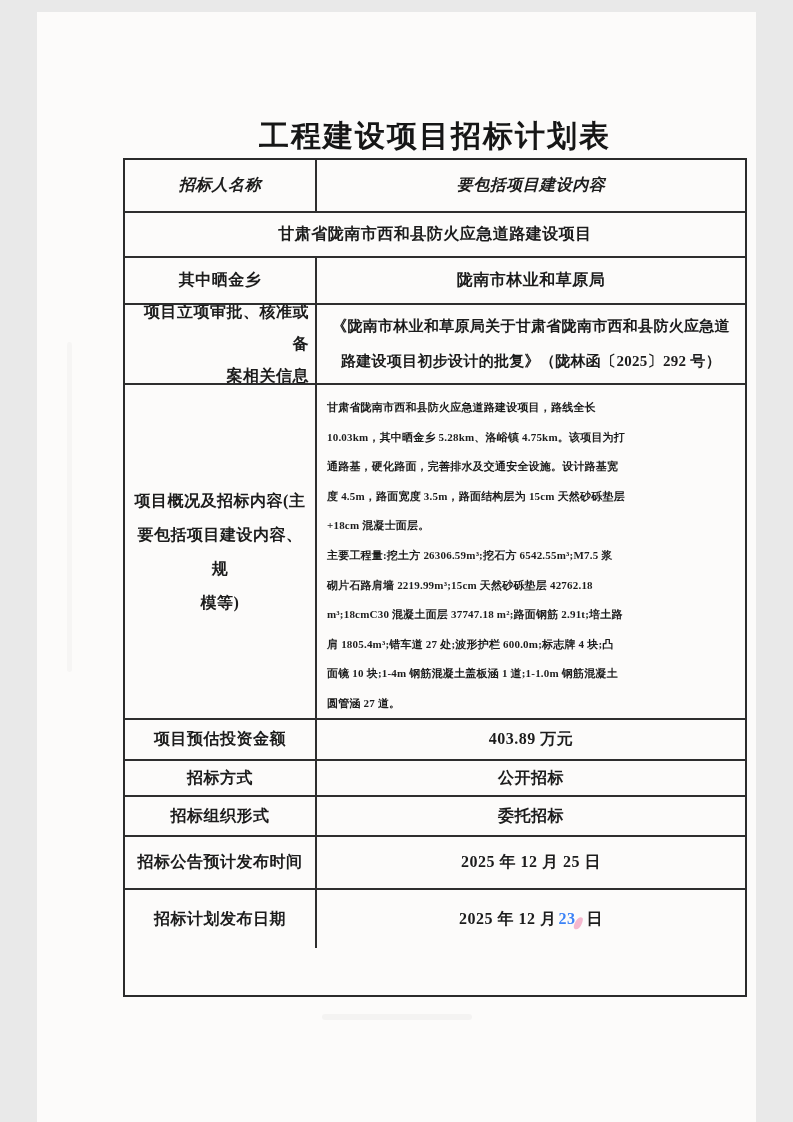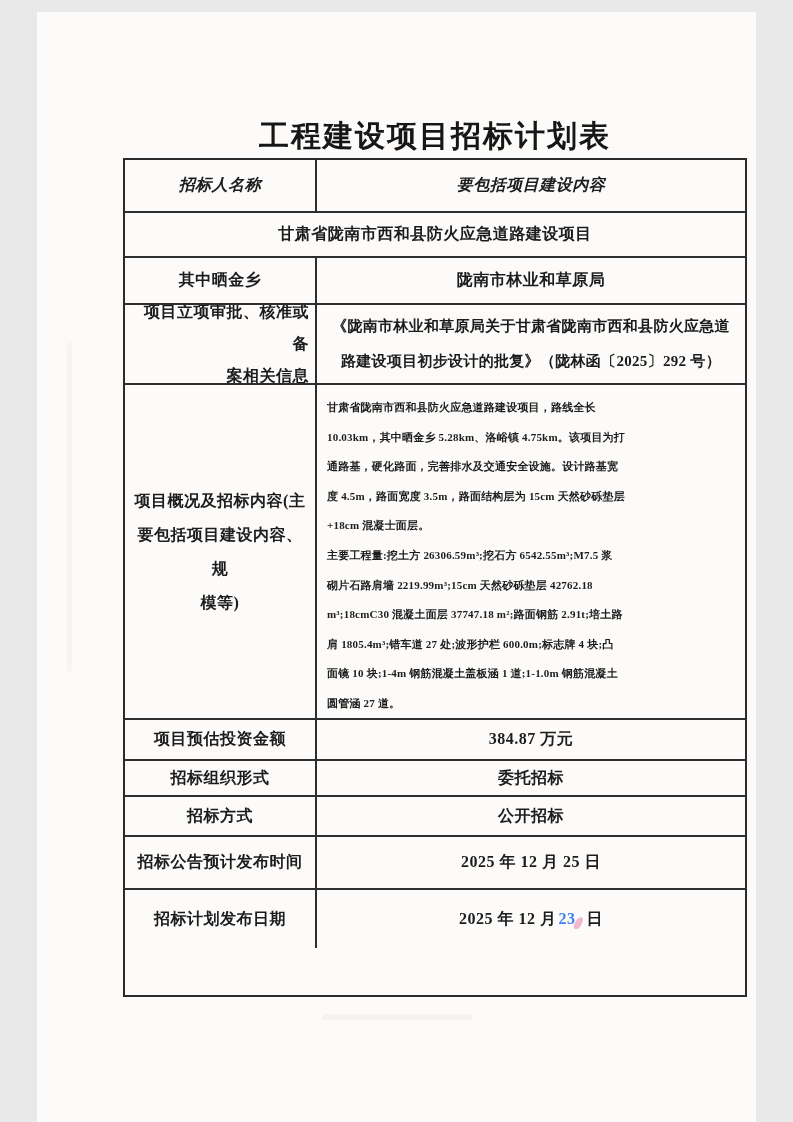--- a/index.html
+++ b/index.html
@@ -144,31 +144,31 @@
 m³;18cmC30 混凝土面层 37747.18 m²;路面钢筋 2.91t;培土路
 肩 1805.4m³;错车道 27 处;波形护栏 600.0m;标志牌 4 块;凸
 面镜 10 块;1-4m 钢筋混凝土盖板涵 1 道;1-1.0m 钢筋混凝土
 圆管涵 27 道。</div>
       </div>
     </div>
 
 
     <div class="row">
       <div class="label-cell">项目预估投资金额</div>
-      <div class="value-cell">384.87 万元</div>
+      <div class="value-cell">403.89 万元</div>
+    </div>
+
+    <div class="row">
+      <div class="label-cell">招标方式</div>
+      <div class="value-cell">公开招标</div>
     </div>
 
     <div class="row">
       <div class="label-cell">招标组织形式</div>
       <div class="value-cell">委托招标</div>
-    </div>
-
-    <div class="row">
-      <div class="label-cell">招标方式</div>
-      <div class="value-cell">公开招标</div>
     </div>
 
     <div class="row">
       <div class="label-cell">招标公告预计发布时间</div>
       <div class="value-cell">2025 年 12 月 25 日</div>
     </div>
 
     <div class="row">
       <div class="label-cell">招标计划发布日期</div>
       <div class="value-cell">

